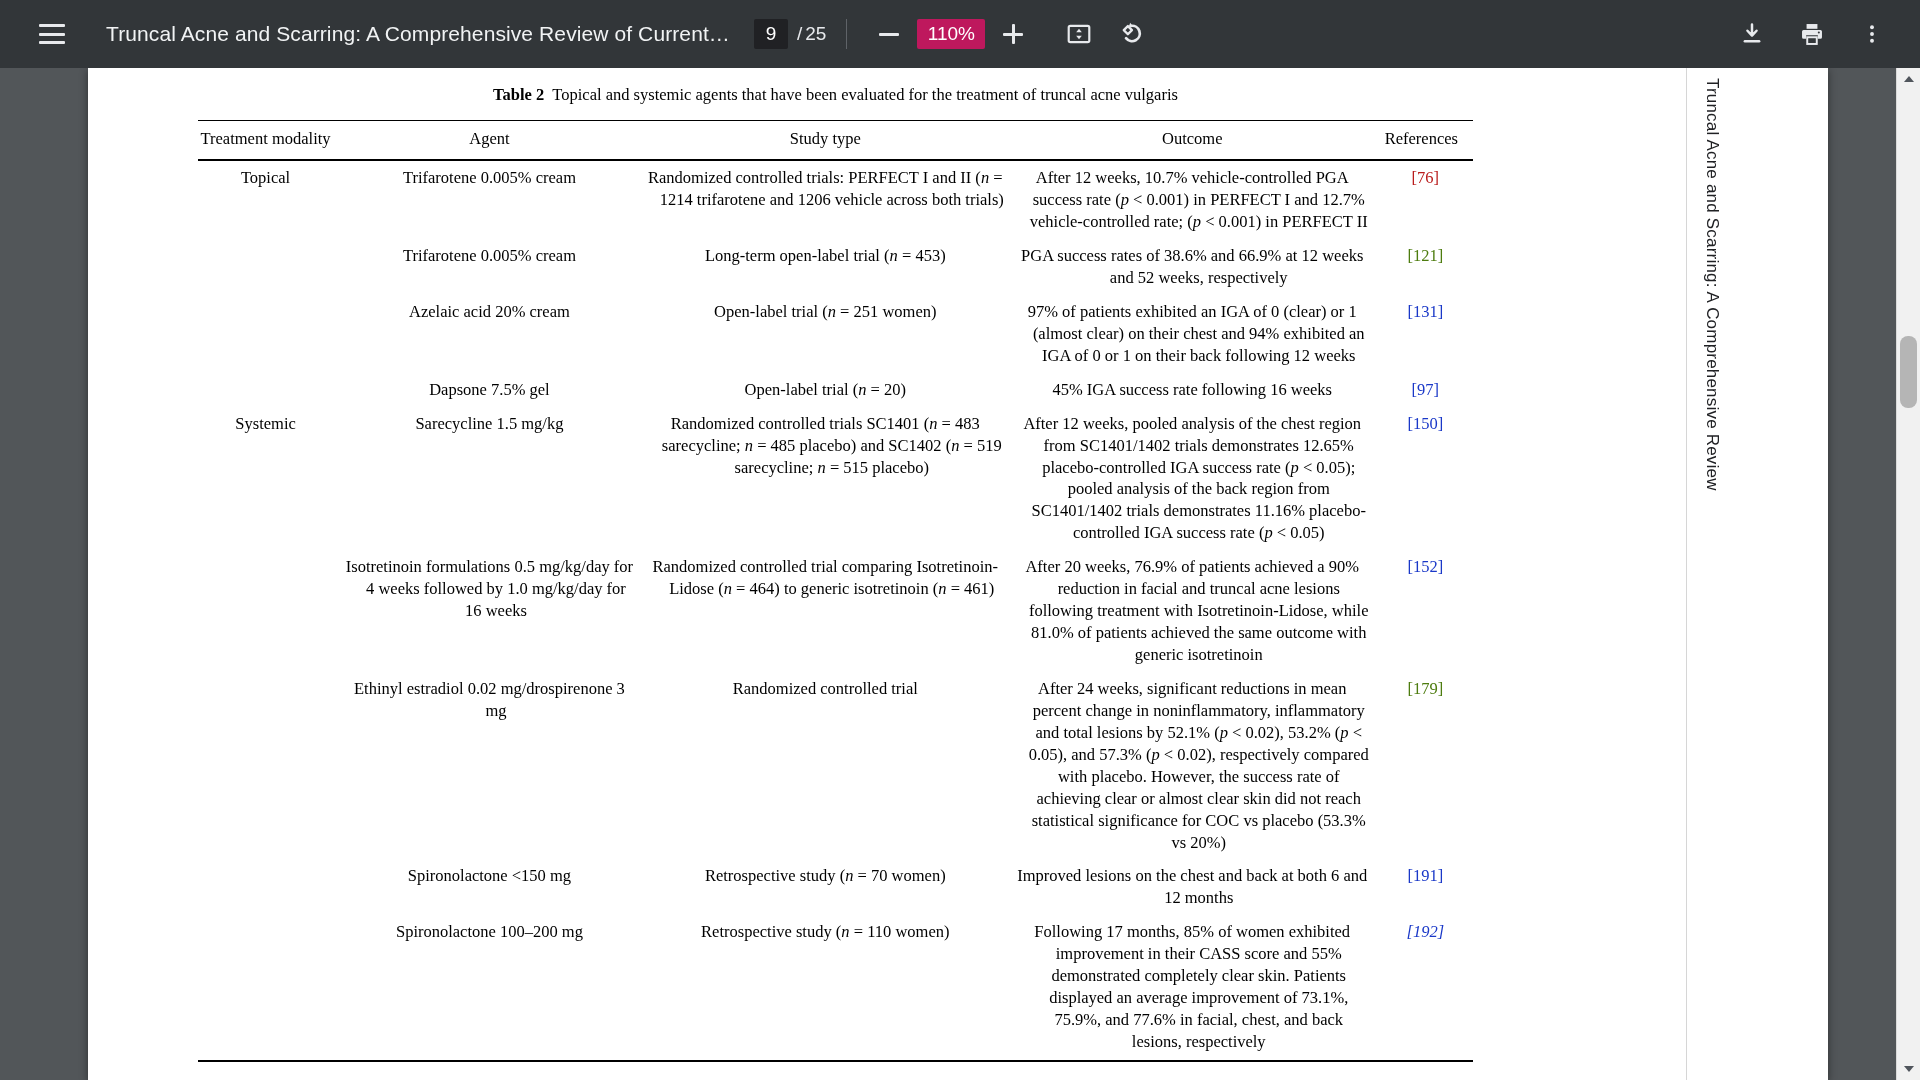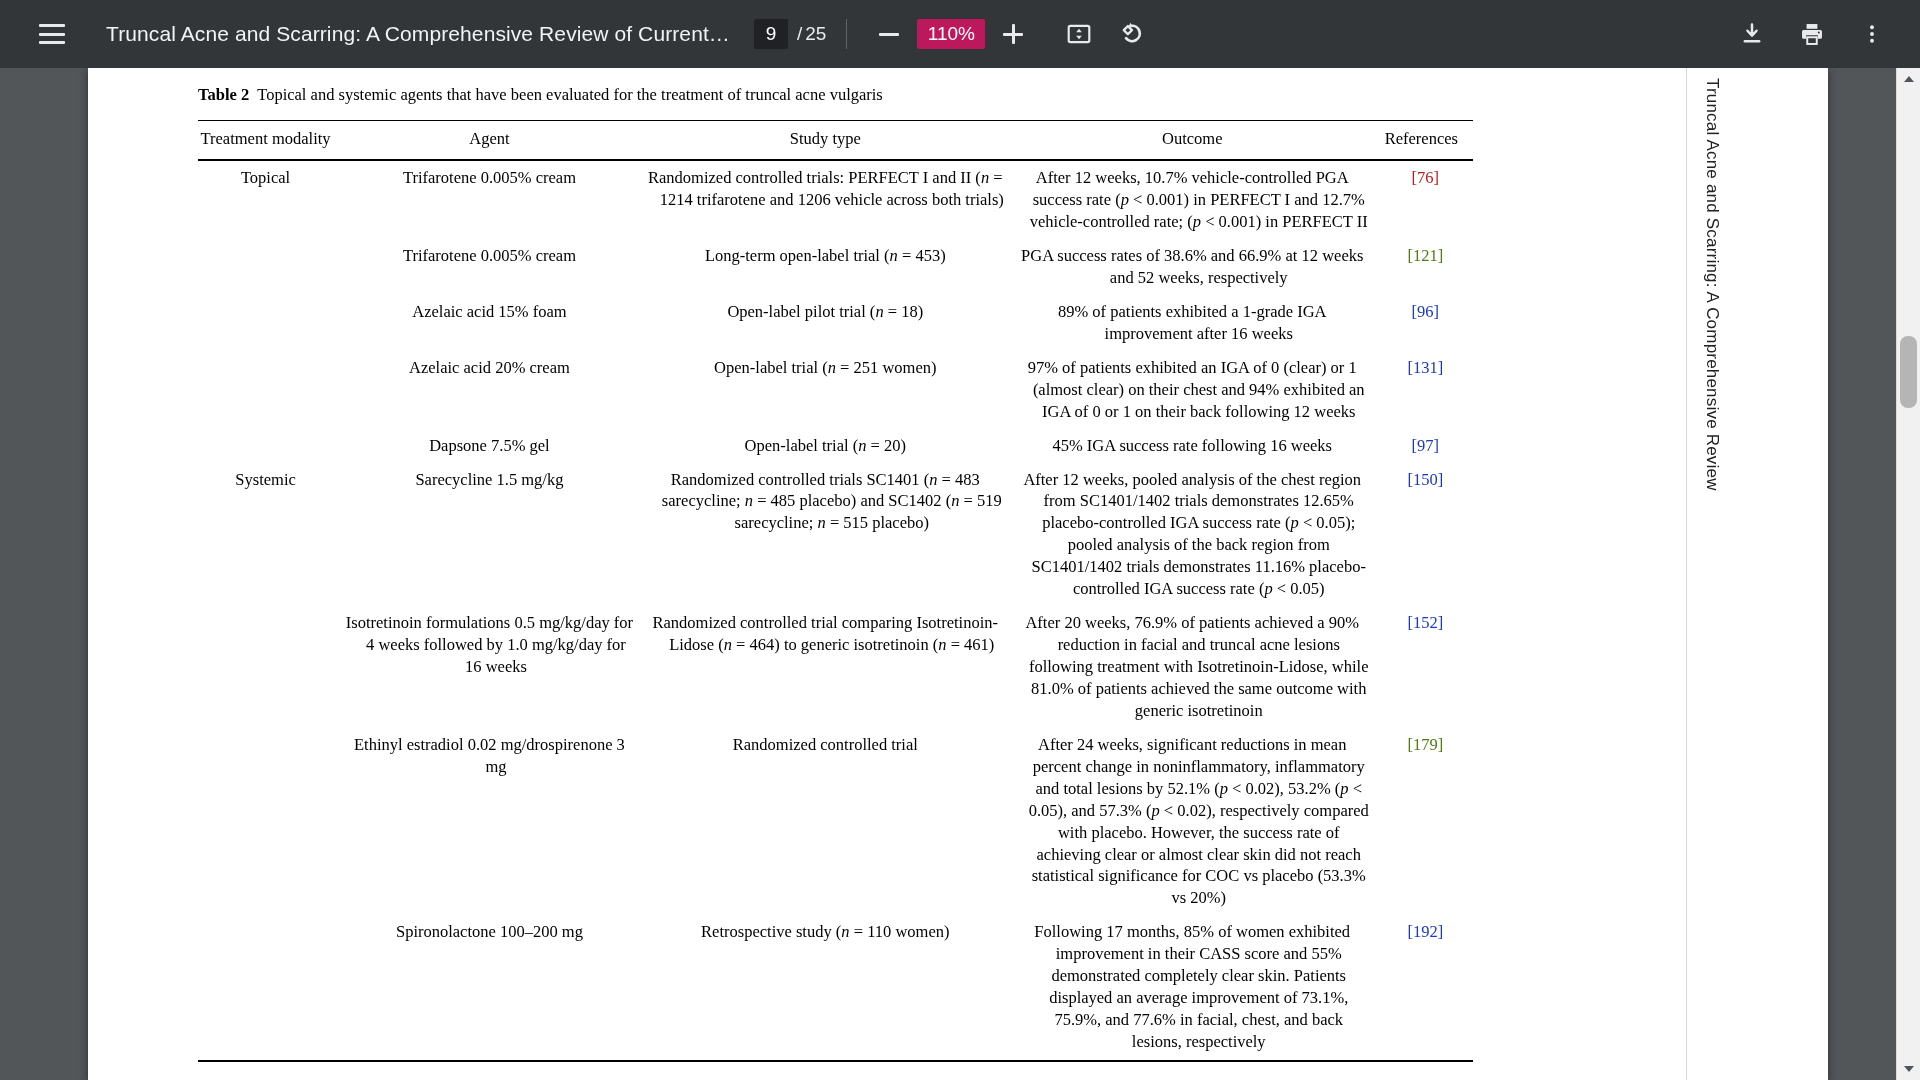--- a/index.html
+++ b/index.html
@@ -130,20 +130,21 @@
     left: 110px;
     top: 16px;
     width: 1275px;
   }
 
   #table-caption {
     font-size: 16.5px;
     line-height: 1.35;
     margin-bottom: 14px;
     color: #000;
+    text-align: center;
   }
   #table-caption b { font-weight: 700; }
   #table-caption .cap-text { margin-left: 8px; }
 
   table { border-collapse: collapse; width: 100%; table-layout: fixed; }
   th, td {
     text-align: center;
     vertical-align: top;
     font-weight: 400;
     font-size: 16.5px;
@@ -352,27 +353,20 @@
               </tr>
               <tr>
                 <td></td>
                 <td class="hang">Trifarotene 0.005% cream</td>
                 <td class="hang">Long-term open-label trial (<em>n</em> = 453)</td>
                 <td class="hang">PGA success rates of 38.6% and 66.9% at 12 weeks and 52 weeks, respectively</td>
                 <td class="col-ref"><a class="ref-link" href="#" style="color: #4d7c0f;">[121]</a></td>
               </tr>
               <tr>
                 <td></td>
-                <td class="hang">Azelaic acid 15% foam</td>
-                <td class="hang">Open-label pilot trial (<em>n</em> = 18)</td>
-                <td class="hang">89% of patients exhibited a 1-grade IGA improvement after 16 weeks</td>
-                <td class="col-ref"><a class="ref-link" href="#" style="color: rgb(26, 56, 200);">[96]</a></td>
-              </tr>
-              <tr>
-                <td></td>
                 <td class="hang">Azelaic acid 20% cream</td>
                 <td class="hang">Open-label trial (<em>n</em> = 251 women)</td>
                 <td class="hang">97% of patients exhibited an IGA of 0 (clear) or 1 (almost clear) on their chest and 94% exhibited an IGA of 0 or 1 on their back following 12 weeks</td>
                 <td class="col-ref"><a class="ref-link" href="#" style="color: rgb(26, 56, 200);">[131]</a></td>
               </tr>
               <tr>
                 <td></td>
                 <td class="hang">Dapsone 7.5% gel</td>
                 <td class="hang">Open-label trial (<em>n</em> = 20)</td>
                 <td class="hang">45% IGA success rate following 16 weeks</td>
@@ -394,24 +388,31 @@
               </tr>
               <tr>
                 <td></td>
                 <td class="hang">Ethinyl estradiol 0.02 mg/drospirenone 3 mg</td>
                 <td class="hang">Randomized controlled trial</td>
                 <td class="hang">After 24 weeks, significant reductions in mean percent change in noninflammatory, inflammatory and total lesions by 52.1% (<em>p</em> &lt; 0.02), 53.2% (<em>p</em> &lt; 0.05), and 57.3% (<em>p</em> &lt; 0.02), respectively compared with placebo. However, the success rate of achieving clear or almost clear skin did not reach statistical significance for COC vs placebo (53.3% vs 20%)</td>
                 <td class="col-ref"><a class="ref-link" href="#" style="color: #4d7c0f;">[179]</a></td>
               </tr>
               <tr>
                 <td></td>
+                <td class="hang">Spironolactone &lt;150 mg</td>
+                <td class="hang">Retrospective study (<em>n</em> = 70 women)</td>
+                <td class="hang">Improved lesions on the chest and back at both 6 and 12 months</td>
+                <td class="col-ref"><a class="ref-link" href="#" style="color: rgb(26, 56, 200);">[191]</a></td>
+              </tr>
+              <tr>
+                <td></td>
                 <td class="hang">Spironolactone 100–200 mg</td>
                 <td class="hang">Retrospective study (<em>n</em> = 110 women)</td>
                 <td class="hang">Following 17 months, 85% of women exhibited improvement in their CASS score and 55% demonstrated completely clear skin. Patients displayed an average improvement of 73.1%, 75.9%, and 77.6% in facial, chest, and back lesions, respectively</td>
-                <td class="col-ref"><a class="ref-link" href="#" style="color: rgb(26, 56, 200);">[192]</a></td>
+                <td class="col-ref"><a class="ref-link" href="#" style="color: rgb(26, 56, 200); font-style: italic;">[192]</a></td>
               </tr>
             </tbody>
         </table>
       </div>
 
       <div id="page-bottom-rule"></div>
     </div>
 
     <div id="side-tab">
       <span id="side-tab-text">Truncal Acne and Scarring: A Comprehensive Review</span>

